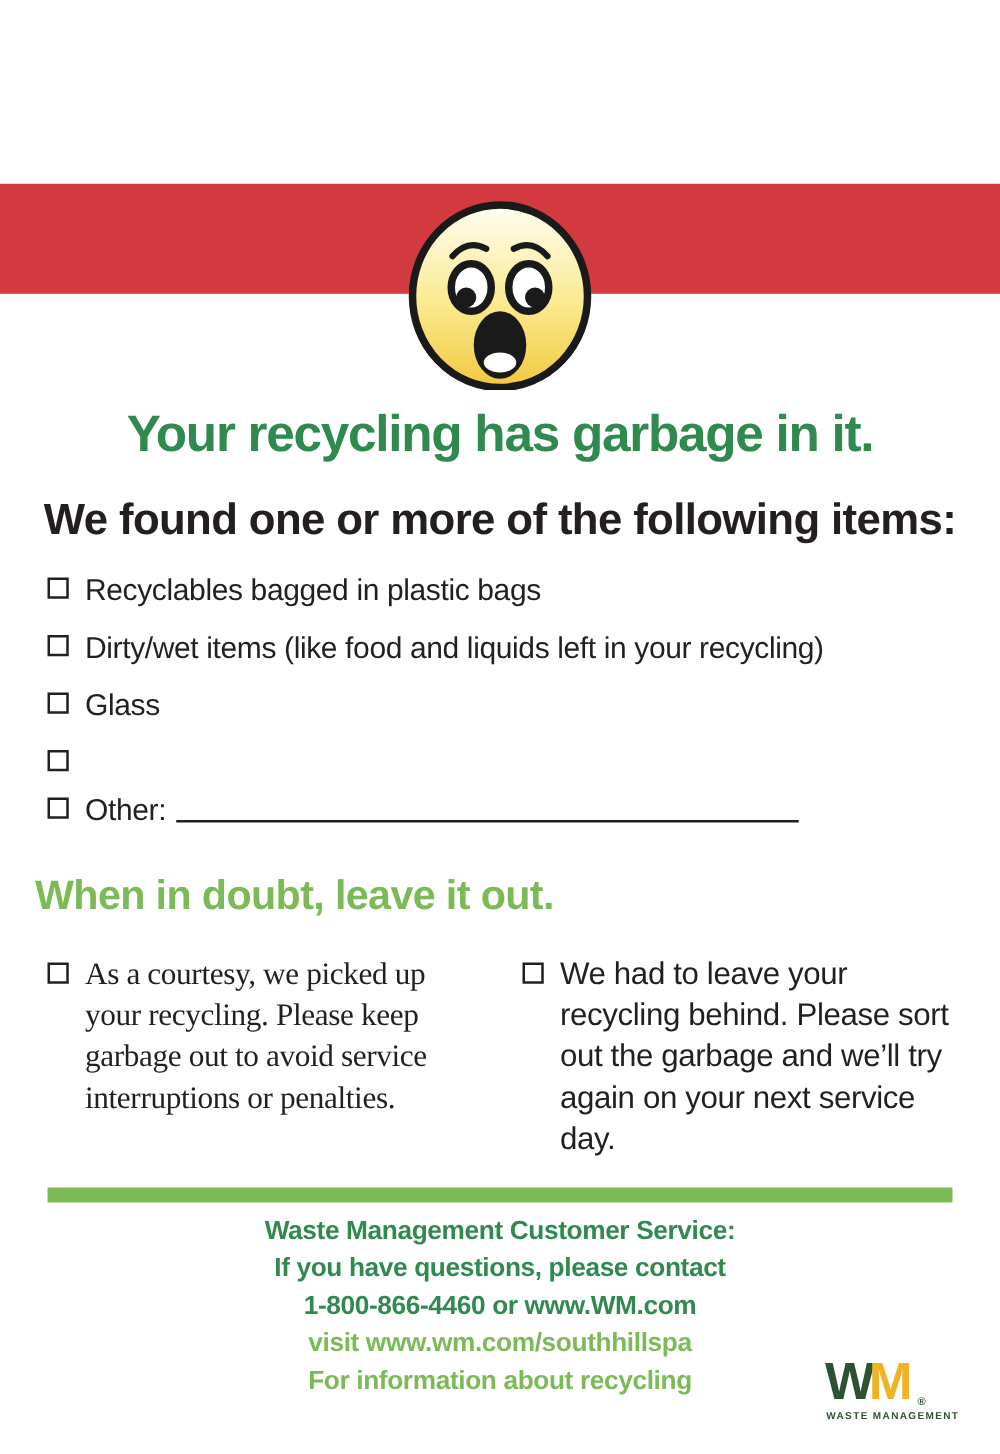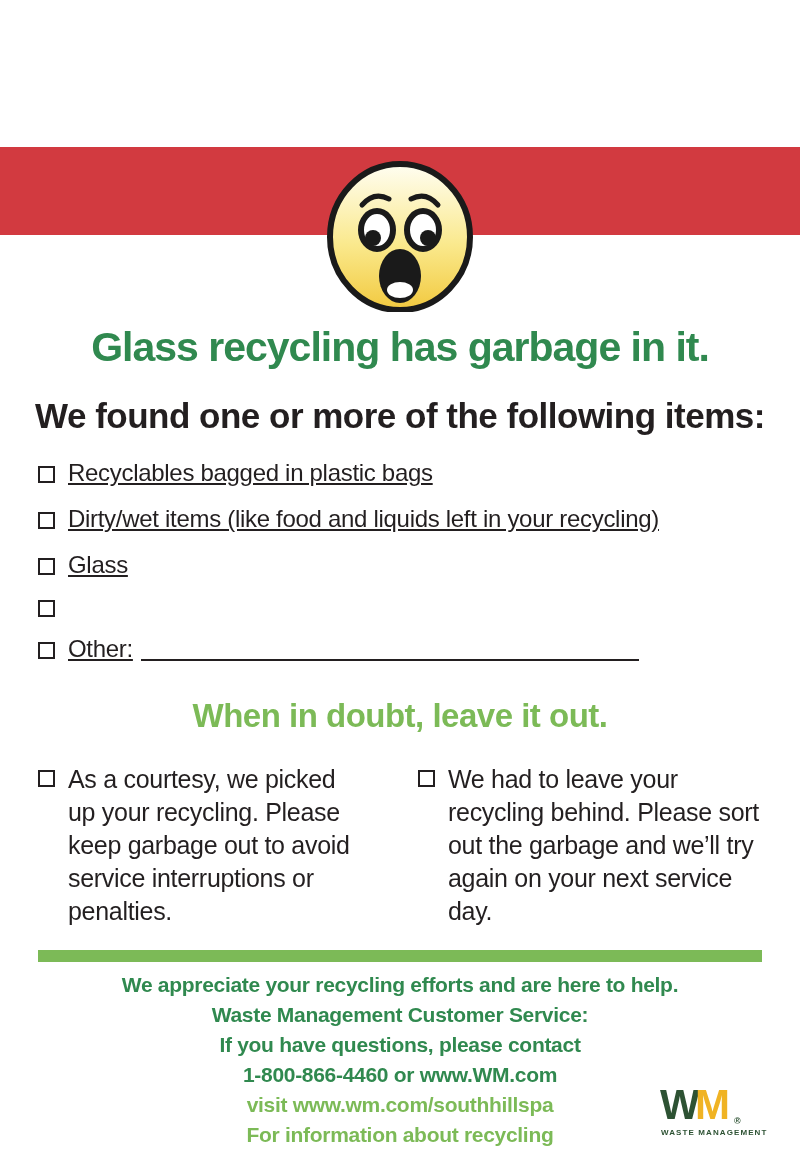--- a/index.html
+++ b/index.html
@@ -43,62 +43,61 @@
     font-size: 35px;
     font-weight: bold;
     letter-spacing: -0.5px;
     color: #231f20;
   }
   .checklist {
     margin: 22px 38px 0 38px;
   }
   .check-row {
     display: flex;
-    align-items: center;
+    align-items: flex-start;
     margin-bottom: 17px;
     font-size: 24px;
     letter-spacing: -0.3px;
     line-height: 29px;
-    text-decoration: underline;
   }
   .checkbox {
     flex: 0 0 auto;
     width: 17px;
     height: 17px;
     border: 2.5px solid #231f20;
     background: #ffffff;
     margin: 4px 13px 0 0;
   }
   .fill-line {
     flex: 0 0 498px;
     border-bottom: 2px solid #231f20;
     height: 24px;
     margin-left: 8px;
   }
   .slogan {
     margin-top: 34px;
-    text-align: center;
     font-size: 33px;
     font-weight: bold;
     letter-spacing: -0.5px;
     color: #7cba57;
+    padding-left: 28px;
   }
   .columns {
     display: flex;
     margin: 28px 38px 0 38px;
   }
   .option {
     display: flex;
     align-items: flex-start;
     font-size: 25px;
     letter-spacing: -0.3px;
     line-height: 33px;
   }
   .option .checkbox { margin-top: 7px; }
-  .option-left { width: 344px; }
+  .option-left { width: 344px; font-family: Liberation Serif, serif; }
   .option-left .option-text { width: 300px; }
   .option-right { margin-left: 36px; width: 344px; }
   .option-right .option-text { width: 332px; }
   .divider-bar {
     margin: 22px 38px 0 38px;
     height: 12px;
     background: #7cba57;
   }
   .footer {
     margin-top: 8px;
@@ -141,21 +140,21 @@
         <ellipse cx="53" cy="70" rx="16" ry="19" fill="#ffffff" stroke="#1a1a1a" stroke-width="6"></ellipse>
         <ellipse cx="99" cy="70" rx="16" ry="19" fill="#ffffff" stroke="#1a1a1a" stroke-width="6"></ellipse>
         <circle cx="49" cy="78" r="8" fill="#1a1a1a"></circle>
         <circle cx="104" cy="78" r="8" fill="#1a1a1a"></circle>
         <ellipse cx="76" cy="116" rx="21" ry="27" fill="#1a1a1a"></ellipse>
         <ellipse cx="76" cy="130" rx="13" ry="8" fill="#ffffff"></ellipse>
       </svg>
     </div>
   </div>
 
-  <div class="page-title">Glass recycling has garbage in it.</div>
+  <div class="page-title">Your recycling has garbage in it.</div>
 
   <div class="items-heading">We found one or more of the following items:</div>
 
   <div class="checklist">
     <div class="check-row">
       <span class="checkbox"></span>
       <span>Recyclables bagged in plastic bags</span>
     </div>
     <div class="check-row">
       <span class="checkbox"></span>
@@ -184,21 +183,20 @@
     </div>
     <div class="option option-right">
       <span class="checkbox"></span>
       <span class="option-text">We had to leave your recycling behind. Please sort out the garbage and we’ll try again on your next service day.</span>
     </div>
   </div>
 
   <div class="divider-bar"></div>
 
   <div class="footer">
-    <div class="dark">We appreciate your recycling efforts and are here to help.</div>
     <div class="dark">Waste Management Customer Service:</div>
     <div class="dark">If you have questions, please contact</div>
     <div class="dark">1-800-866-4460 or www.WM.com</div>
     <div class="light">visit www.wm.com/southhillspa</div>
     <div class="light">For information about recycling</div>
   </div>
 
   <div class="wm-logo">
     <svg viewBox="0 0 122 52" width="122" height="52">
       <text x="0" y="33" font-family="Liberation Sans, sans-serif" font-size="42" font-weight="bold" fill="#2d5233">W</text>

